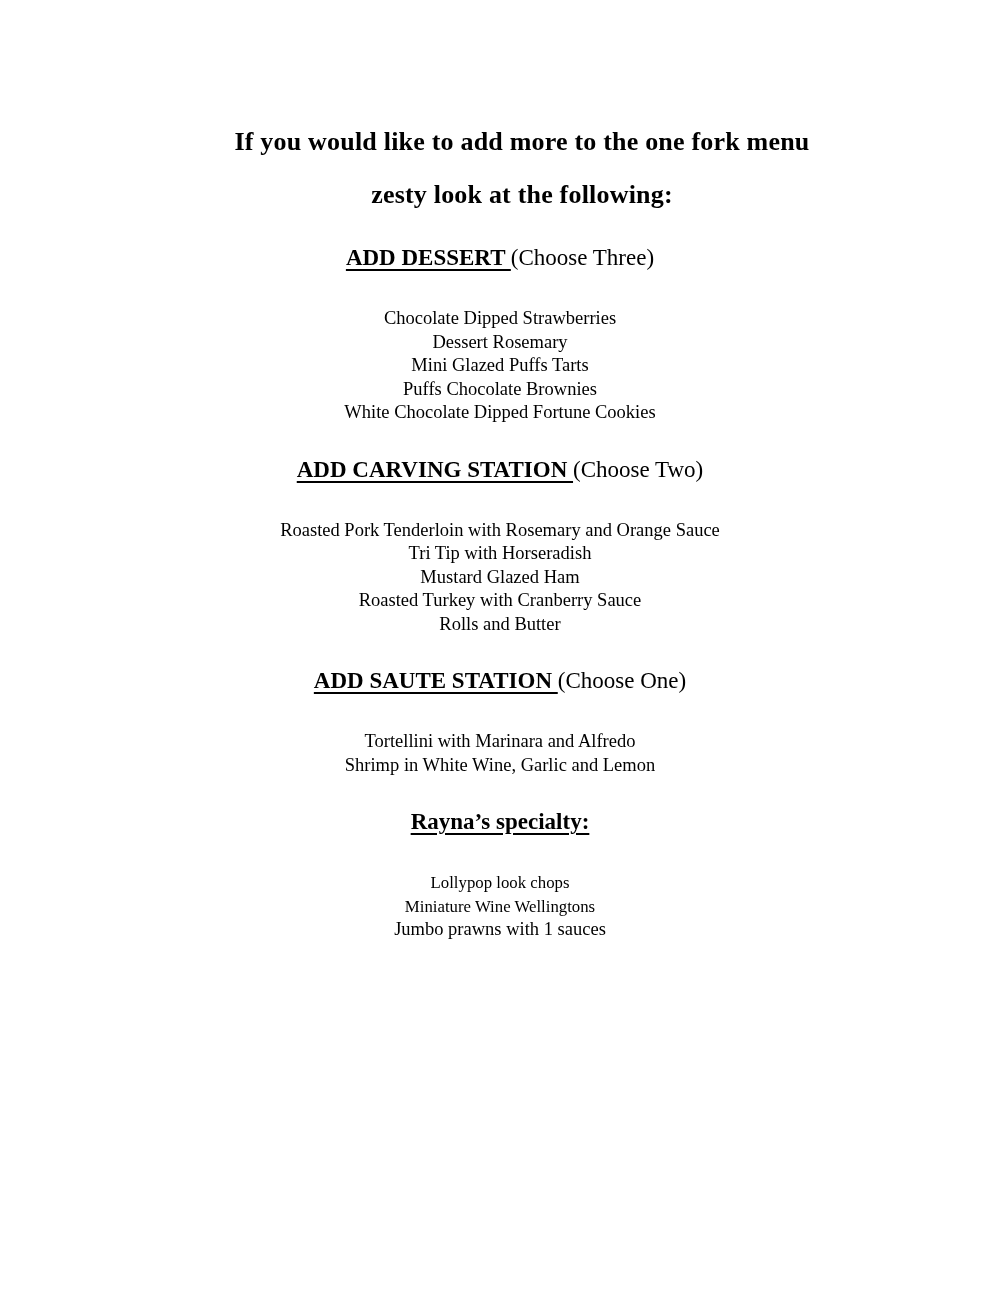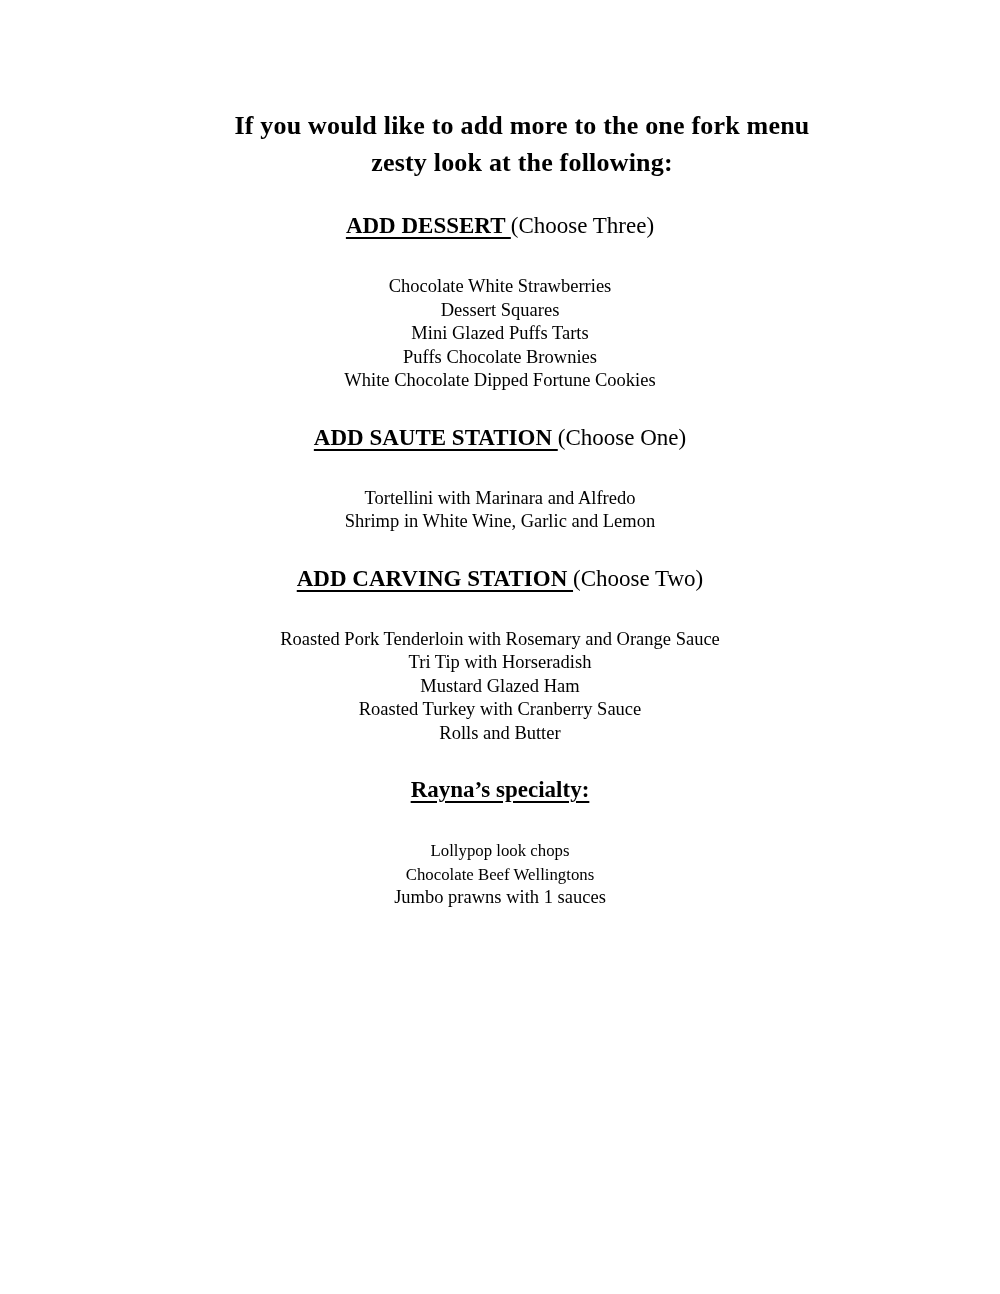--- a/index.html
+++ b/index.html
@@ -14,21 +14,21 @@
     margin: 0 auto;
   }
   .doc-title {
     margin: 0;
     padding-top: 107px;
     font-size: 26px;
     line-height: 37px;
     font-weight: bold;
     letter-spacing: 0.2px;
   }
-  .title-line { margin: 0; padding-left: 44px; }
+  .title-line { margin: 16px; padding-left: 44px; }
   .menu-section { margin: 0; }
   .section-heading {
     margin: 31px 0 0 0;
     font-size: 23px;
     line-height: 28px;
     font-weight: normal;
   }
   .heading-main {
     font-weight: bold;
     text-decoration: underline;
@@ -56,66 +56,66 @@
 
       <div class="title-line">zesty look at the following:</div>
     </h1>
 
   <div>
 
       <section class="menu-section">
         <h2 class="section-heading"><span class="heading-main">ADD DESSERT </span><span class="heading-suffix">(Choose Three)</span></h2>
         <div class="item-list">
 
-            <p class="menu-item">Chocolate White Strawberries</p>
+            <p class="menu-item">Chocolate Dipped Strawberries</p>
 
-            <p class="menu-item">Dessert Squares</p>
+            <p class="menu-item">Dessert Rosemary</p>
 
 
             <p class="menu-item">Mini Glazed Puffs Tarts</p>
 
             <p class="menu-item">Puffs Chocolate Brownies</p>
 
             <p class="menu-item">White Chocolate Dipped Fortune Cookies</p>
-          </div>
-      </section>
-
-      <section class="menu-section">
-        <h2 class="section-heading"><span class="heading-main">ADD SAUTE STATION </span><span class="heading-suffix">(Choose One)</span></h2>
-        <div class="item-list">
-
-            <p class="menu-item">Tortellini with Marinara and Alfredo</p>
-
-            <p class="menu-item">Shrimp in White Wine, Garlic and Lemon</p>
           </div>
       </section>
 
       <section class="menu-section">
         <h2 class="section-heading"><span class="heading-main">ADD CARVING STATION </span><span class="heading-suffix">(Choose Two)</span></h2>
         <div class="item-list">
 
             <p class="menu-item">Roasted Pork Tenderloin with Rosemary and Orange Sauce</p>
 
             <p class="menu-item">Tri Tip with Horseradish</p>
 
             <p class="menu-item">Mustard Glazed Ham</p>
 
             <p class="menu-item">Roasted Turkey with Cranberry Sauce</p>
 
             <p class="menu-item">Rolls and Butter</p>
           </div>
       </section>
 
       <section class="menu-section">
+        <h2 class="section-heading"><span class="heading-main">ADD SAUTE STATION </span><span class="heading-suffix">(Choose One)</span></h2>
+        <div class="item-list">
+
+            <p class="menu-item">Tortellini with Marinara and Alfredo</p>
+
+            <p class="menu-item">Shrimp in White Wine, Garlic and Lemon</p>
+          </div>
+      </section>
+
+      <section class="menu-section">
         <h2 class="section-heading"><span class="heading-main">Rayna’s specialty:</span><span class="heading-suffix"></span></h2>
         <div class="item-list">
 
             <p class="menu-item" data-size="small">Lollypop look chops</p>
 
-            <p class="menu-item" data-size="small">Chocolate Beef Wellingtons</p>
+            <p class="menu-item" data-size="small">Miniature Wine Wellingtons</p>
 
 
             <p class="menu-item">Jumbo prawns with 1 sauces</p>
           </div>
       </section>
     </div>
 
 </div>
 
 </body></html>

